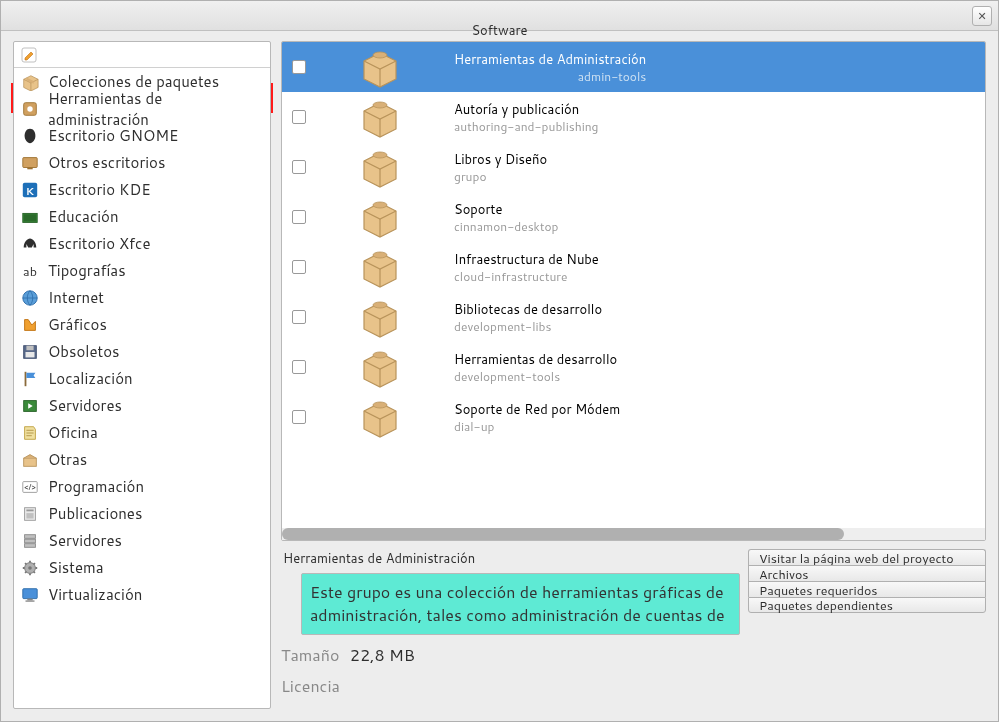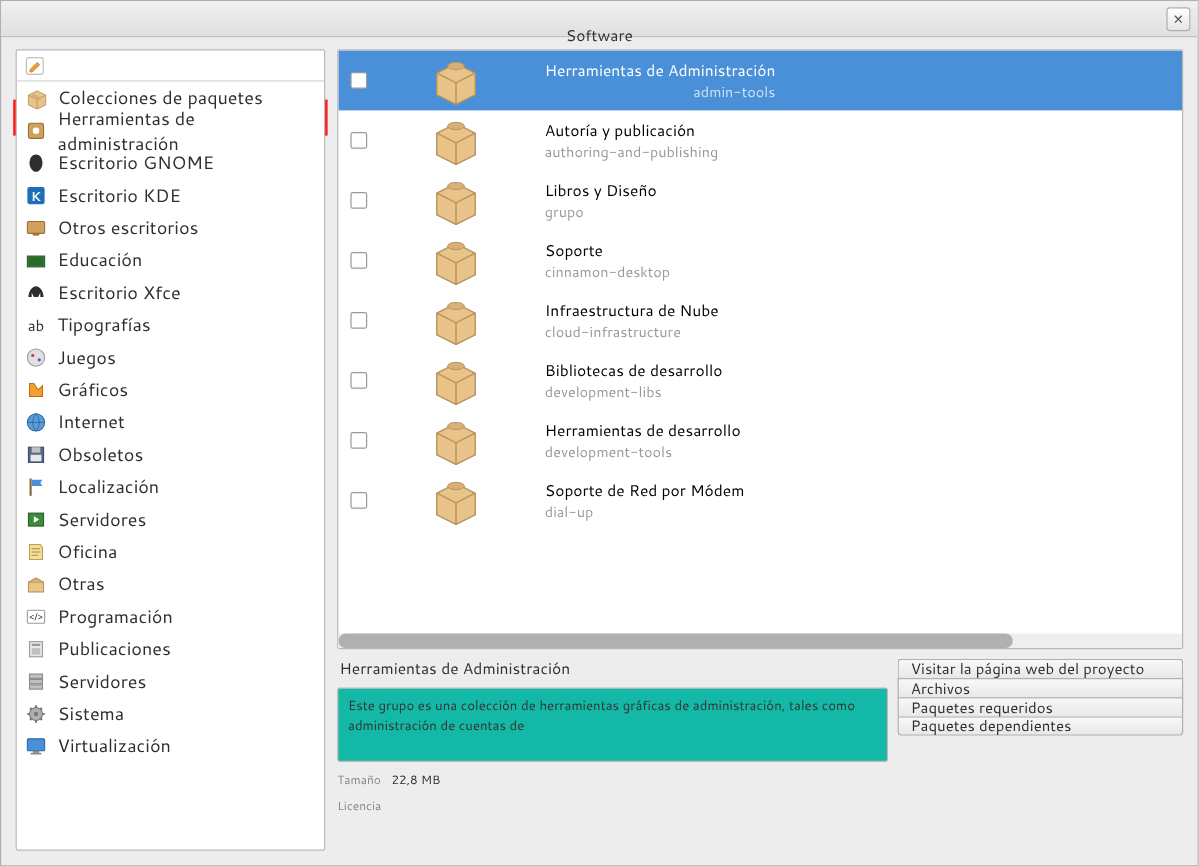--- a/index.html
+++ b/index.html
@@ -30,22 +30,22 @@
 .pkg-row .pkg-text { display:flex; flex-direction:column; justify-content:center; }
 .pkg-row .pkg-title { font-size:13px; }
 .pkg-row .pkg-sub { font-size:12px; color:#9a9a9a; }
 .pkg-row.selected .pkg-sub { color:#cde1f3;text-align:right; }
 .hscroll { position:absolute; bottom:0; left:0; right:0; height:12px; background:#eee; }
 .hscroll .thumb { position:absolute; left:0; top:0; height:12px; width:80%; background:#b0b0b0; border-radius:6px; }
 
 .detail { height:160px; display:flex; gap:8px; }
 .detail-left { flex:1; display:flex; flex-direction:column; }
 .detail-title { font-size:13px; color:#2e2e2e; margin-bottom:6px; margin-left:2px; }
-.detail-desc { height:62px; background:#14b8a6; border:1px solid #b8b8b8; border-radius:2px; padding:6px 8px; font-size:11px; color:#333; overflow:hidden; }
-.detail-meta { margin-top:8px; font-size:10px; color:#888; }
+.detail-desc { height:62px; background:#5eead4; border:1px solid #b8b8b8; border-radius:2px; padding:6px 8px; font-size:16px; color:#333; overflow:hidden;margin-left:20px; }
+.detail-meta { margin-top:8px; font-size:16px; color:#888; }
 .detail-meta .val { color:#2e2e2e; margin-left:6px; }
 .detail-right { width:238px; display:flex; flex-direction:column; }
 .btn { height:16px; border:1px solid #b0b0b0; background:linear-gradient(#f8f8f8,#e8e8e8); font-size:12.5px; color:#2e2e2e; display:flex; align-items:center; padding:0 10px; cursor:pointer; border-bottom:none; }
 .btn:last-child { border-bottom:1px solid #b0b0b0; }
 .btn:first-child { border-top-left-radius:3px; border-top-right-radius:3px; }
 .btn:last-child { border-bottom-left-radius:3px; border-bottom-right-radius:3px; }
 
 
 .ic { width:18px; height:18px; display:inline-block; }
 </style>
@@ -192,36 +192,36 @@
             <span class="icon">
               <svg class="ic" viewBox="0 0 20 20">
                 <use href="#gnome-foot"></use>
               </svg>
             </span>
             <span>Escritorio GNOME</span>
           </div>
           <div class="cat-item">
             <span class="icon">
               <svg class="ic" viewBox="0 0 20 20">
+                <use href="#desktop-g"></use>
+              </svg>
+            </span>
+            <span>Otros escritorios</span>
+          </div>
+          <div class="cat-item">
+            <span class="icon">
+              <svg class="ic" viewBox="0 0 20 20">
                 <use href="#kde-k"></use>
               </svg>
             </span>
             <span>Escritorio KDE</span>
           </div>
           <div class="cat-item">
             <span class="icon">
               <svg class="ic" viewBox="0 0 20 20">
-                <use href="#desktop-g"></use>
-              </svg>
-            </span>
-            <span>Otros escritorios</span>
-          </div>
-          <div class="cat-item">
-            <span class="icon">
-              <svg class="ic" viewBox="0 0 20 20">
                 <use href="#edu"></use>
               </svg>
             </span>
             <span>Educación</span>
           </div>
           <div class="cat-item">
             <span class="icon">
               <svg class="ic" viewBox="0 0 20 20">
                 <use href="#xfce-m"></use>
               </svg>
@@ -232,40 +232,32 @@
             <span class="icon">
               <svg class="ic" viewBox="0 0 20 20">
                 <use href="#fonts"></use>
               </svg>
             </span>
             <span>Tipografías</span>
           </div>
           <div class="cat-item">
             <span class="icon">
               <svg class="ic" viewBox="0 0 20 20">
-                <use href="#games"></use>
-              </svg>
-            </span>
-            <span>Juegos</span>
+                <use href="#internet"></use>
+              </svg>
+            </span>
+            <span>Internet</span>
           </div>
           <div class="cat-item">
             <span class="icon">
               <svg class="ic" viewBox="0 0 20 20">
                 <use href="#graphics"></use>
               </svg>
             </span>
             <span>Gráficos</span>
-          </div>
-          <div class="cat-item">
-            <span class="icon">
-              <svg class="ic" viewBox="0 0 20 20">
-                <use href="#internet"></use>
-              </svg>
-            </span>
-            <span>Internet</span>
           </div>
           <div class="cat-item">
             <span class="icon">
               <svg class="ic" viewBox="0 0 20 20">
                 <use href="#floppy"></use>
               </svg>
             </span>
             <span>Obsoletos</span>
           </div>
           <div class="cat-item">

